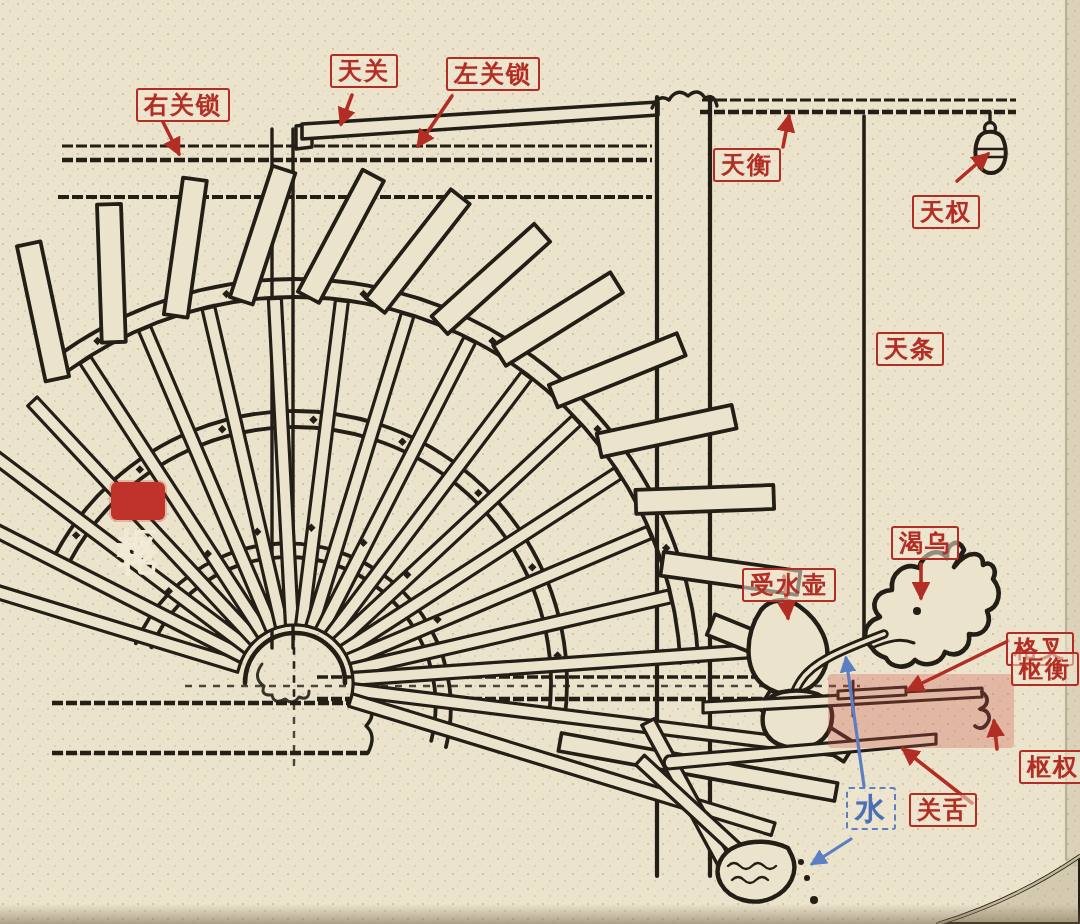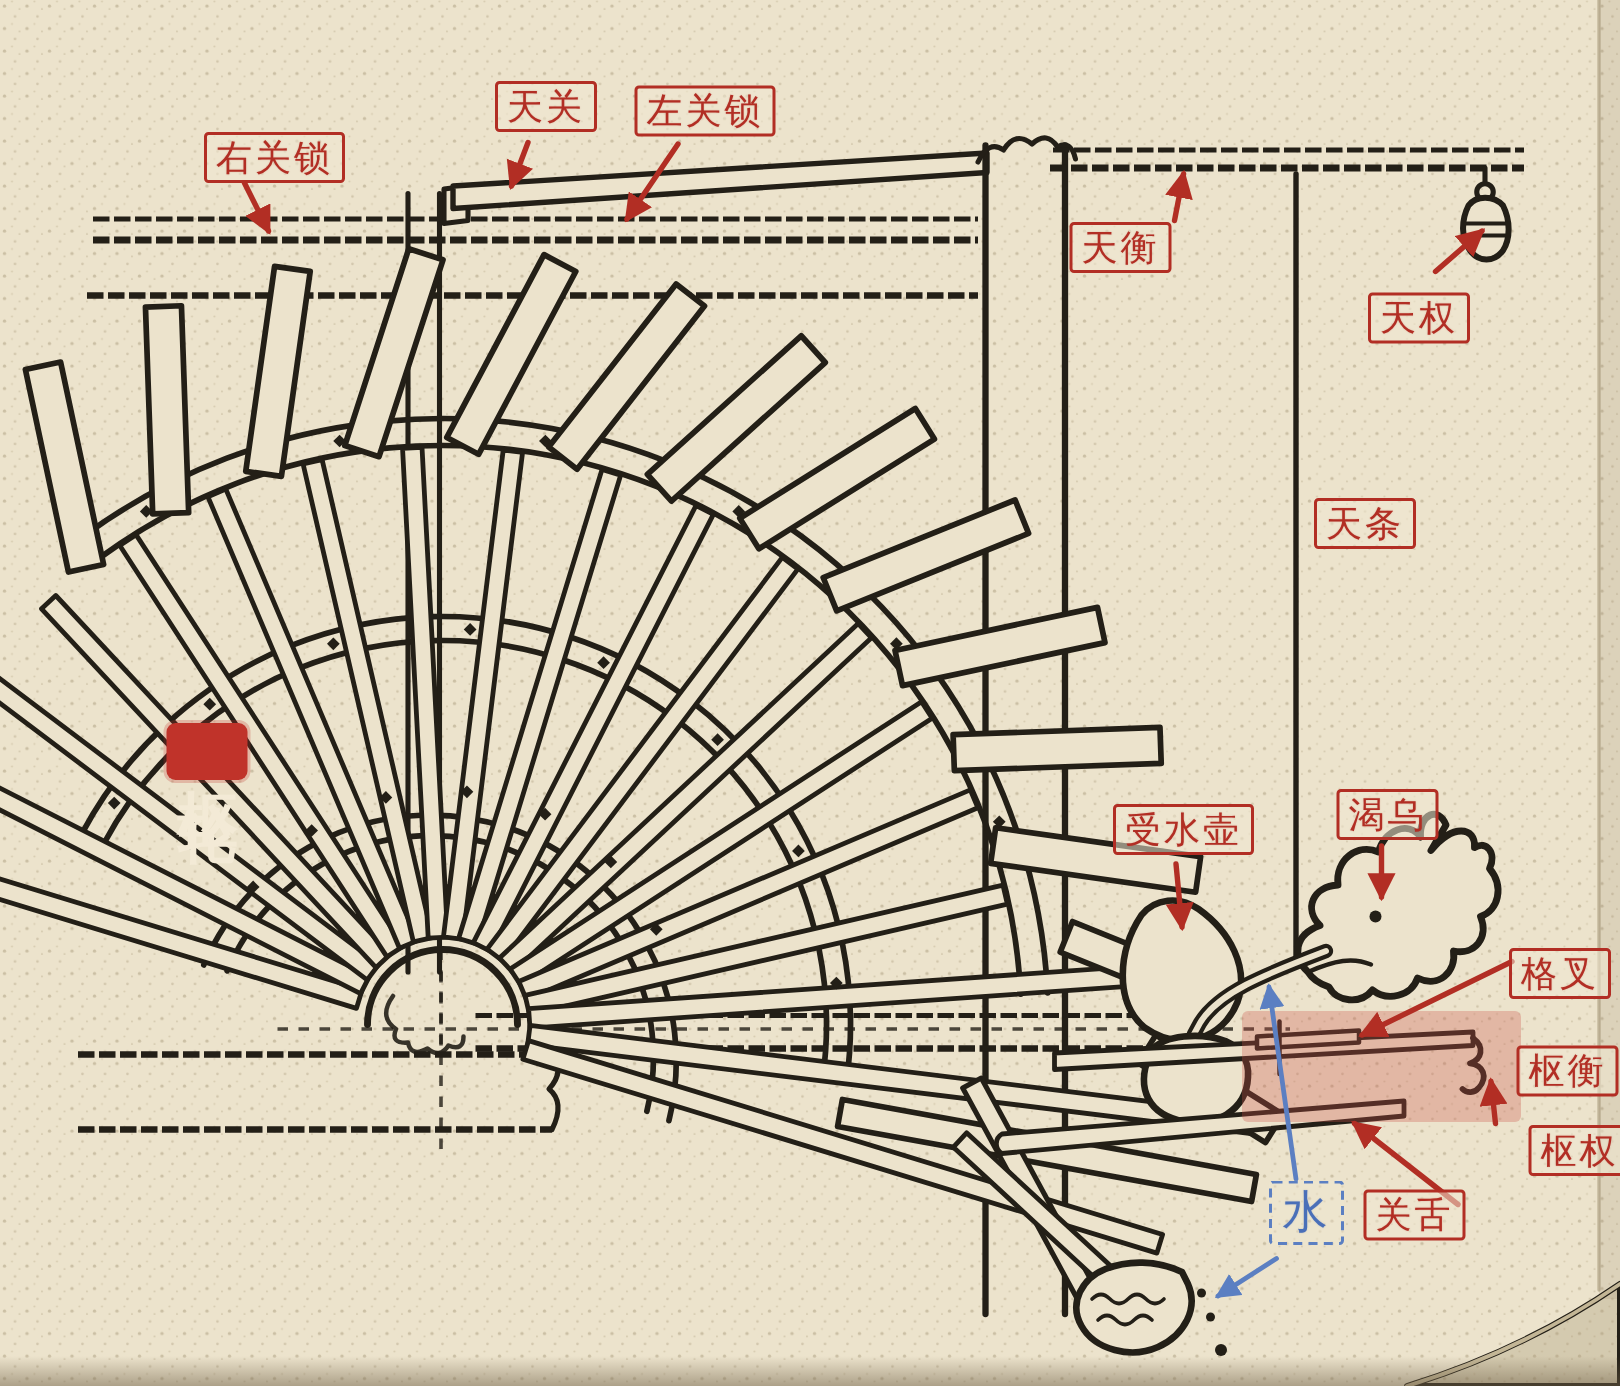--- a/index.html
+++ b/index.html
@@ -6,21 +6,21 @@
   #stage{
     position:relative;width:1080px;height:924px;overflow:hidden;
     font-family:"DejaVu Sans","Liberation Sans",sans-serif;
     background:#ece3cc;
   }
   #art{position:absolute;left:0;top:0;}
   .tag{
     position:absolute;
     border:2.5px solid #b22e24;border-radius:3px;
     color:#b22e24;background:rgba(240,232,210,0.55);
-    font-weight:normal;font-size:24px;line-height:1.1;
+    font-weight:bold;font-size:24px;line-height:1.1;
     padding:2px 6px;letter-spacing:2px;white-space:nowrap;
     text-shadow:0 0 1px rgba(178,46,36,.35);
   }
   .tag.blue{
     border:2.5px dashed #5b7fc2;color:#4a6fb8;font-size:30px;
     padding:3px 7px;background:rgba(240,232,210,0.35);
     text-shadow:0 0 1px rgba(75,111,184,.4);
   }
   .seal{
     position:absolute;
@@ -183,25 +183,25 @@
       <line x1="851" y1="839" x2="812" y2="864" stroke="#5b7fc2" stroke-width="3.2" stroke-linecap="round" marker-end="url(#ab)"></line>
       <line x1="1066" y1="0" x2="1066" y2="860" stroke="#b9ac8f" stroke-width="2.2" stroke-linecap="round" opacity="0.85"></line>
       <rect x="1066" y="0" width="14" height="866" fill="rgba(150,135,105,0.18)"></rect>
       <path d="M938,924 Q1016,900 1080,856 L1080,924 Z" stroke="#231f17" stroke-width="4" fill="rgba(170,155,120,0.35)" stroke-linecap="round" stroke-linejoin="round"></path>
       <path d="M938,924 Q1016,900 1080,856" stroke="#c3b696" stroke-width="2.6" fill="none" stroke-linecap="round" stroke-linejoin="round"></path>
       <rect x="0" y="904" width="1080" height="20" fill="url(#edge)"></rect>
     </svg>
 
   <div class="tag" style="left:136px;top:88px">右关锁</div>
   <div class="tag" style="left:330px;top:54px">天关</div>
-  <div class="tag" style="left:423px;top:57px">左关锁</div>
+  <div class="tag" style="left:446px;top:57px">左关锁</div>
   <div class="tag" style="left:713px;top:148px">天衡</div>
   <div class="tag" style="left:912px;top:195px">天权</div>
   <div class="tag" style="left:876px;top:332px">天条</div>
-  <div class="tag" style="left:742px;top:536px">受水壶</div>
+  <div class="tag" style="left:742px;top:568px">受水壶</div>
   <div class="tag" style="left:891px;top:526px">渴乌</div>
   <div class="tag" style="left:1006px;top:632px">格叉</div>
-  <div class="tag" style="left:1011px;top:697px">枢衡</div>
+  <div class="tag" style="left:1011px;top:652px">枢衡</div>
   <div class="tag" style="left:1019px;top:750px">枢权</div>
   <div class="tag" style="left:909px;top:793px">关舌</div>
   <div class="tag blue" style="left:846px;top:787px">水</div>
   <div class="seal" style="left:111px;top:482px">枢轮</div>
 </div>
 
 </body></html>

